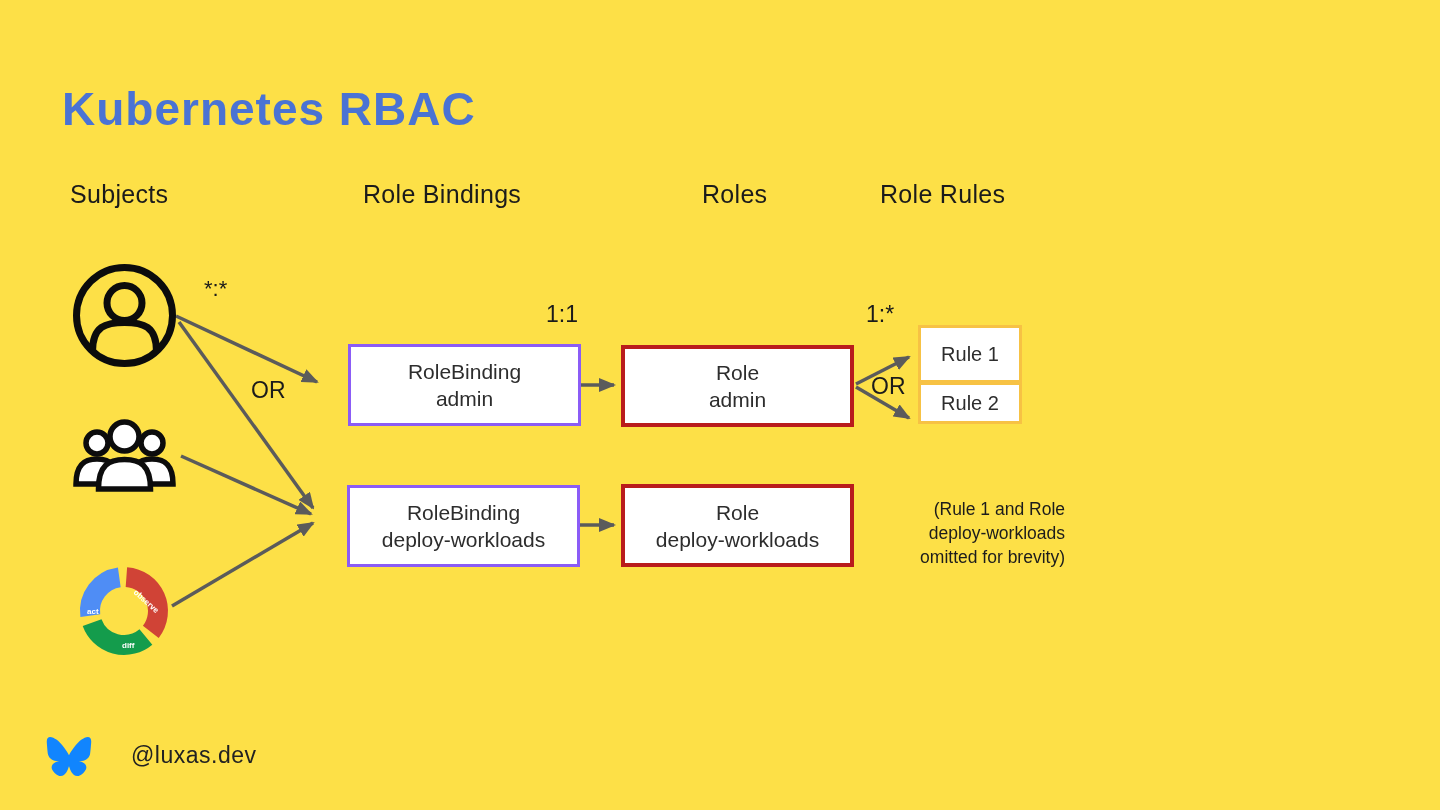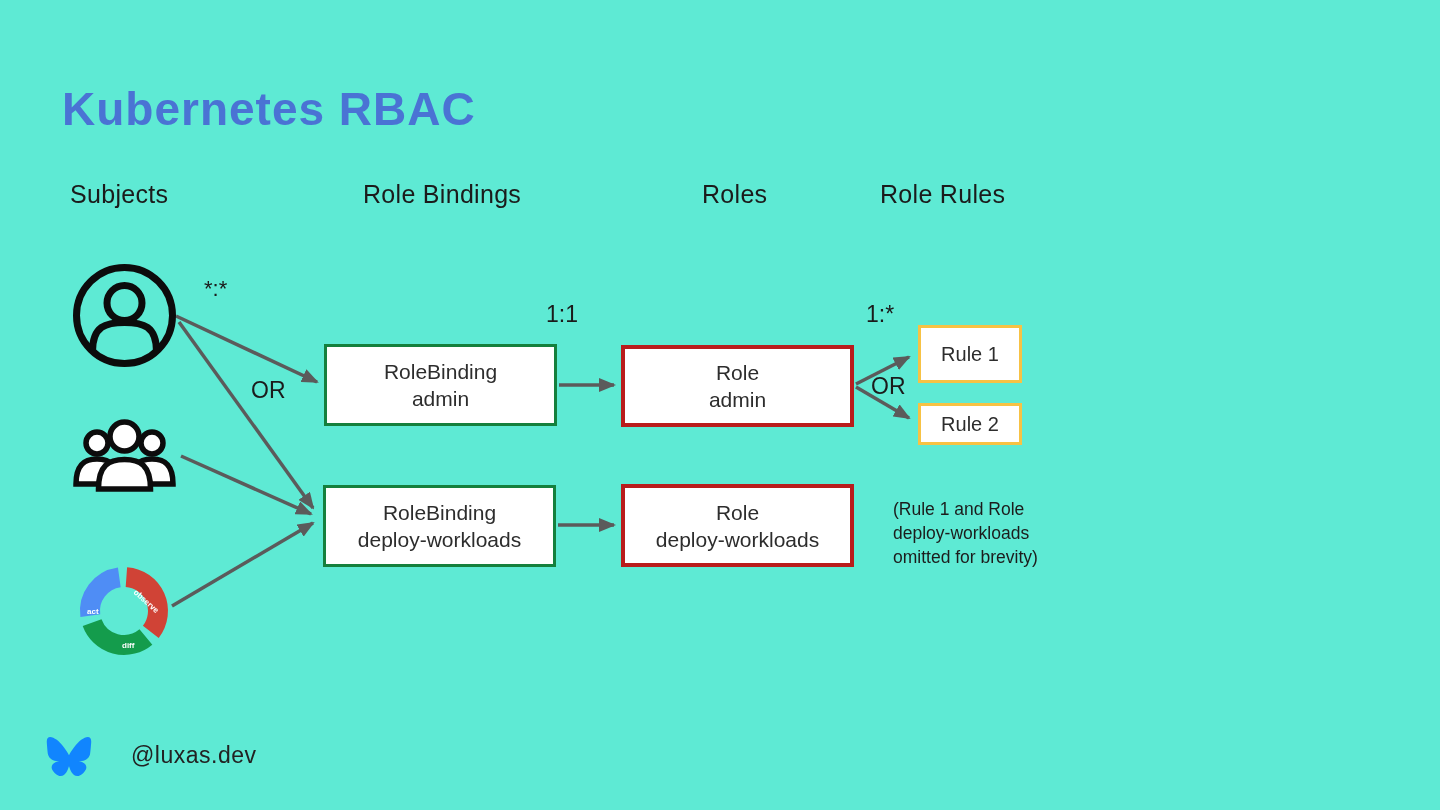--- a/index.html
+++ b/index.html
@@ -1,54 +1,54 @@
 <!DOCTYPE html>
 <html><head>
 <meta charset="utf-8">
 <style>
   html,body{margin:0;padding:0;background:#fff;}
   .slide{
-    position:relative;width:1440px;height:810px;background:#5eead4;
+    position:relative;width:1440px;height:810px;background:#fde047;
     font-family:"Liberation Sans",sans-serif;overflow:hidden;
   }
   .title{
     position:absolute;left:62px;top:82px;margin:0;
     font-size:46px;font-weight:bold;color:#4a73d4;letter-spacing:1px;
   }
   .colhead{position:absolute;top:180px;font-size:25px;color:#1b1b1b;letter-spacing:0.3px;}
   .col-subjects{left:70px}
   .col-rolebindings{left:363px}
   .col-roles{left:702px}
   .col-rolerules{left:880px}
 
   .node{
     position:absolute;display:flex;flex-direction:column;align-items:center;justify-content:center;
     background:#fff;box-sizing:border-box;text-align:center;color:#2d2d2d;
     font-size:21px;line-height:27px;
   }
-  .teal{border:3px solid #15803d;}
+  .teal{border:3px solid #8b5cf6;margin-left:24px;}
   .purple{border:4px solid #b91c1c;}
   .amber{border:3px solid #f7c244;font-size:20px;}
   .n-rb-admin{left:324px;top:344px;width:233px;height:82px;}
   .n-role-admin{left:621px;top:345px;width:233px;height:82px;}
   .n-rb-deploy{left:323px;top:485px;width:233px;height:82px;}
   .n-role-deploy{left:621px;top:484px;width:233px;height:83px;}
   .n-rule1{left:918px;top:325px;width:104px;height:58px;}
-  .n-rule2{left:918px;top:403px;width:104px;height:42px;}
+  .n-rule2{left:918px;top:382px;width:104px;height:42px;}
 
   .lbl{position:absolute;color:#1b1b1b;font-size:23px;}
   .lbl-star{left:204px;top:276px;font-size:22px;}
   .lbl-or1{left:251px;top:377px;}
   .lbl-11{left:546px;top:301px;}
   .lbl-1star{left:866px;top:301px;}
   .lbl-or2{left:871px;top:373px;}
 
   .note{
     position:absolute;left:893px;top:497px;width:172px;
-    font-size:17.5px;line-height:24px;color:#1c1c1c;
+    font-size:17.5px;line-height:24px;color:#1c1c1c;text-align:right;
   }
   .footer-handle{
     position:absolute;left:103px;top:742px;font-size:23px;color:#222222;letter-spacing:0.5px;margin-left:28px;
   }
   .abs{position:absolute;}
   .overlay{position:absolute;left:0;top:0;pointer-events:none;}
 </style>
 </head>
 <body>
 

